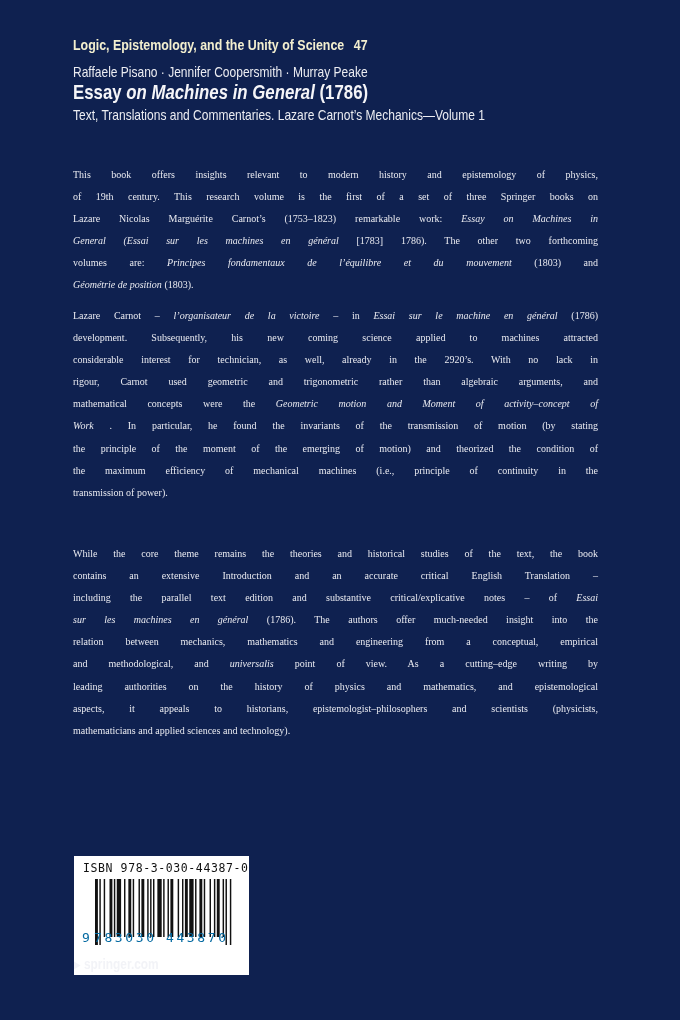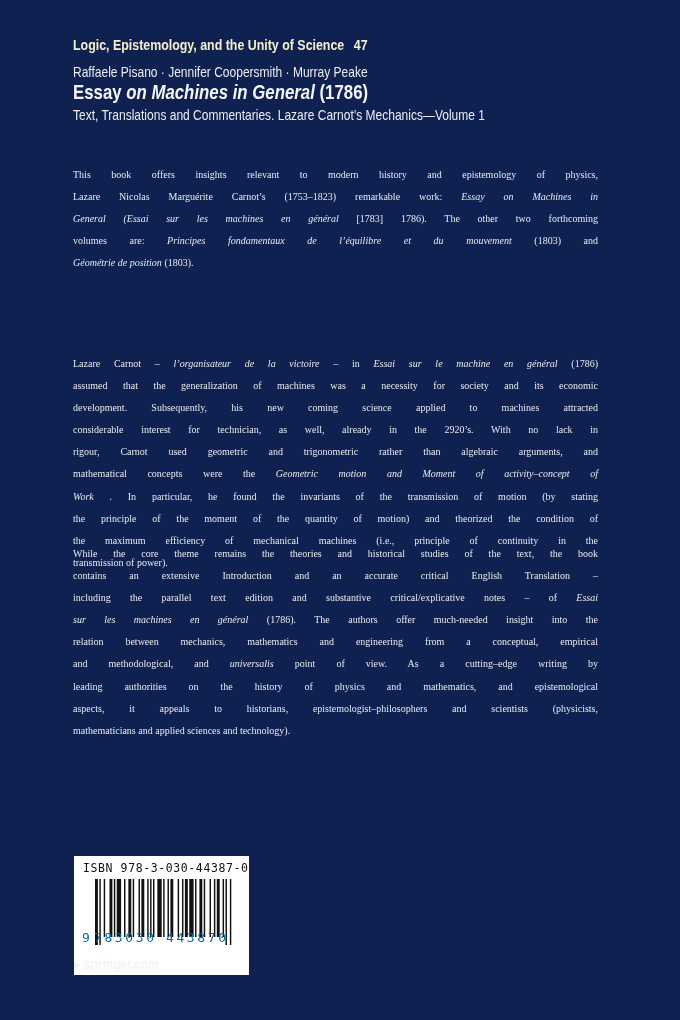--- a/index.html
+++ b/index.html
@@ -23,21 +23,21 @@
 
   .body {
     position: absolute; left: 73px; width: 525px;
     font-family: "Liberation Serif", "DejaVu Serif", serif;
     color: #e9eaf0; font-size: 10px; line-height: 22.1px;
   }
   .line { display: block; white-space: nowrap; text-align: justify; text-align-last: justify; height: 22.1px; }
   .line.last { text-align-last: left; }
   .line i { font-style: italic; font-family: Liberation Serif, serif; }
   #p1 { top: 164px; }
-  #p2 { top: 305px; margin-top: 48px; }
+  #p2 { top: 305px; }
   #p3 { top: 543px; }
 
   .isbn-box {
     position: absolute; left: 74px; top: 856px; width: 175px; height: 119px;
     background: #ffffff;
   }
   .isbn-text {
     position: absolute; left: 9px; top: 5px;
     font-family: "DejaVu Sans Mono", "Liberation Mono", monospace;
     font-size: 11.5px; color: #111; letter-spacing: 0.6px; white-space: nowrap;
@@ -67,34 +67,34 @@
     <span>Logic, Epistemology, and the Unity of Science</span><span class="num">47</span>
   </div>
   <div class="sans authors">Raffaele Pisano · Jennifer Coopersmith · Murray Peake</div>
   <div class="sans title">
     <span>Essay </span><i>on Machines in General</i><span> (1786)</span>
   </div>
   <div class="sans subtitle">Text, Translations and Commentaries. Lazare Carnot’s Mechanics—Volume 1</div>
 
   <div class="body" id="p1">
       <span class="line"><span>This book offers insights relevant to modern history and epistemology of physics,</span></span>
+      <span class="line"><span>of 19th century. This research volume is the first of a set of three Springer books on</span></span>
       <span class="line"><span>Lazare Nicolas Marguérite Carnot’s (1753–1823) remarkable work: </span><i>Essay on Machines in</i></span>
       <span class="line"><i>General (Essai sur les machines en général</i><span> [1783] 1786). The other two forthcoming</span></span>
       <span class="line"><span>volumes are: </span><i>Principes fondamentaux de l’équilibre et du mouvement</i><span> (1803) and</span></span>
       <span class="line last"><i>Géométrie de position</i><span> (1803).</span></span>
     </div>
   <div class="body" id="p2">
       <span class="line"><span>Lazare Carnot – </span><i>l’organisateur de la victoire</i><span> – in </span><i>Essai sur le machine en général</i><span> (1786)</span></span>
-      <span class="line"><span>assumed that the generalization of machines was a necessity for society and its economic</span></span>
       <span class="line"><span>development. Subsequently, his new coming science applied to machines attracted</span></span>
       <span class="line"><span>considerable interest for technician, as well, already in the 2920’s. With no lack in</span></span>
       <span class="line"><span>rigour, Carnot used geometric and trigonometric rather than algebraic arguments, and</span></span>
       <span class="line"><span>mathematical concepts were the </span><i>Geometric motion and Moment of activity–concept of</i></span>
       <span class="line"><i>Work</i><span> . In particular, he found the invariants of the transmission of motion (by stating</span></span>
-      <span class="line"><span>the principle of the moment of the quantity of motion) and theorized the condition of</span></span>
+      <span class="line"><span>the principle of the moment of the emerging of motion) and theorized the condition of</span></span>
       <span class="line"><span>the maximum efficiency of mechanical machines (i.e., principle of continuity in the</span></span>
       <span class="line last"><span>transmission of power).</span></span>
     </div>
   <div class="body" id="p3">
       <span class="line"><span>While the core theme remains the theories and historical studies of the text, the book</span></span>
       <span class="line"><span>contains an extensive Introduction and an accurate critical English Translation –</span></span>
       <span class="line"><span>including the parallel text edition and substantive critical/explicative notes – of </span><i>Essai</i></span>
       <span class="line"><i>sur les machines en général</i><span> (1786). The authors offer much-needed insight into the</span></span>
       <span class="line"><span>relation between mechanics, mathematics and engineering from a conceptual, empirical</span></span>
       <span class="line"><span>and methodological, and </span><i>universalis</i><span> point of view. As a cutting–edge writing by</span></span>

